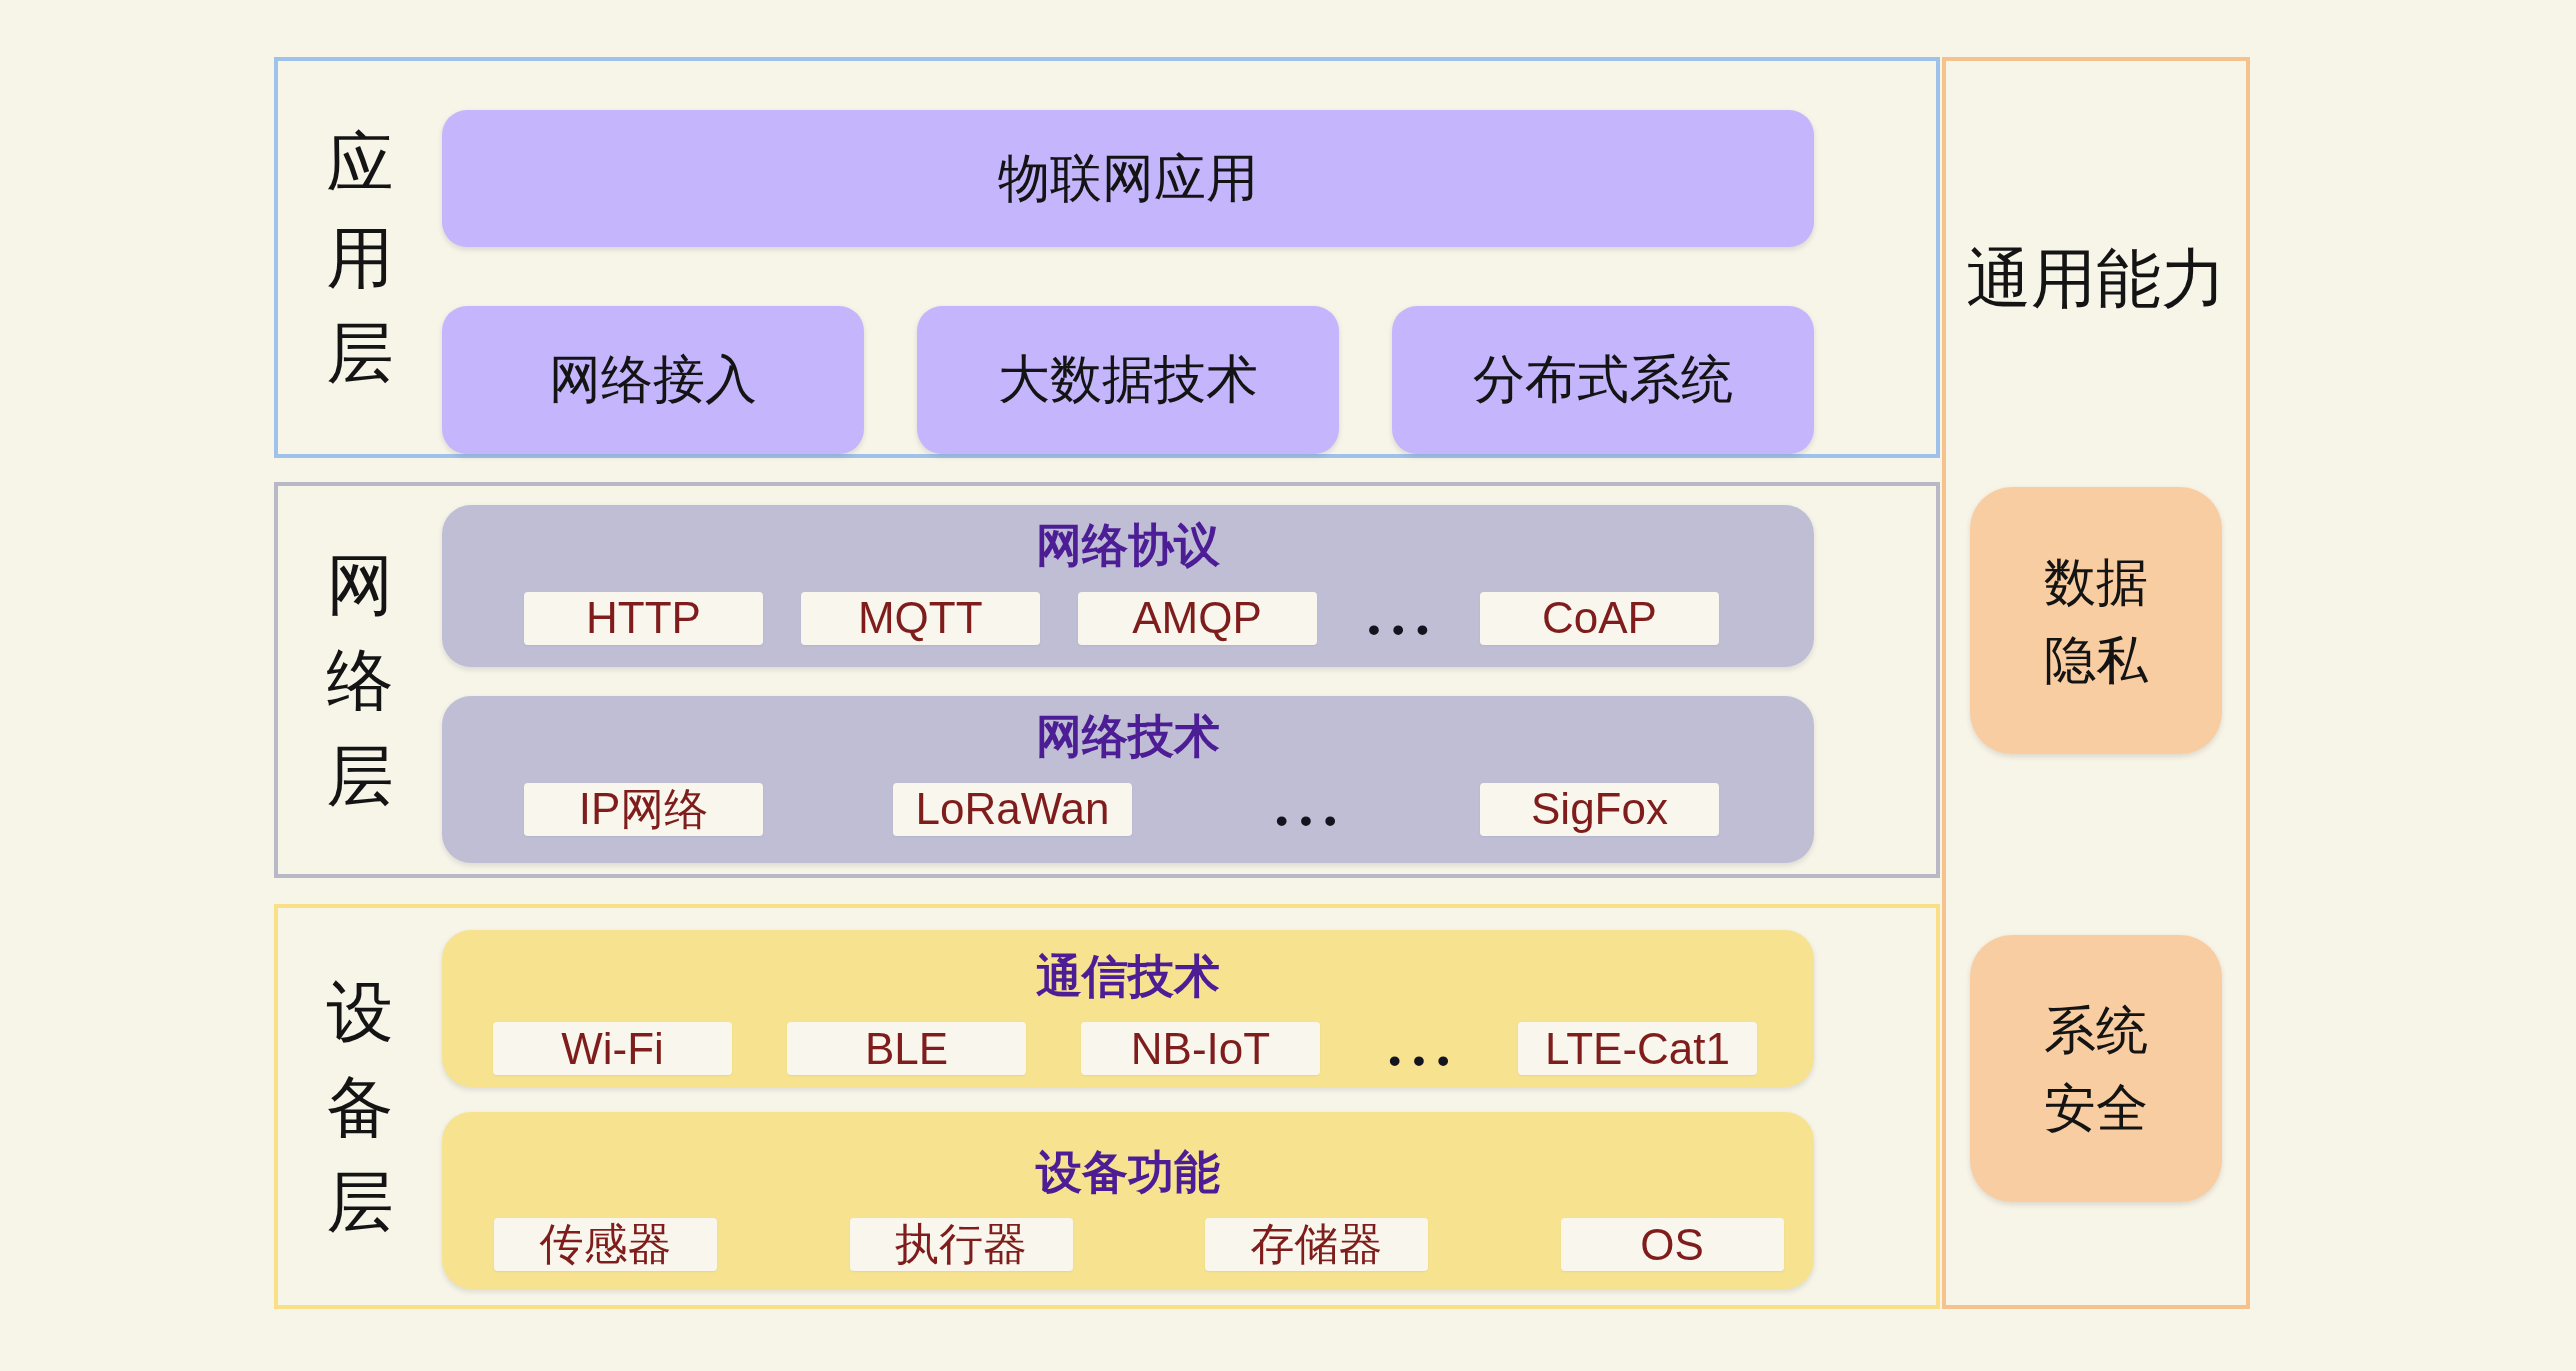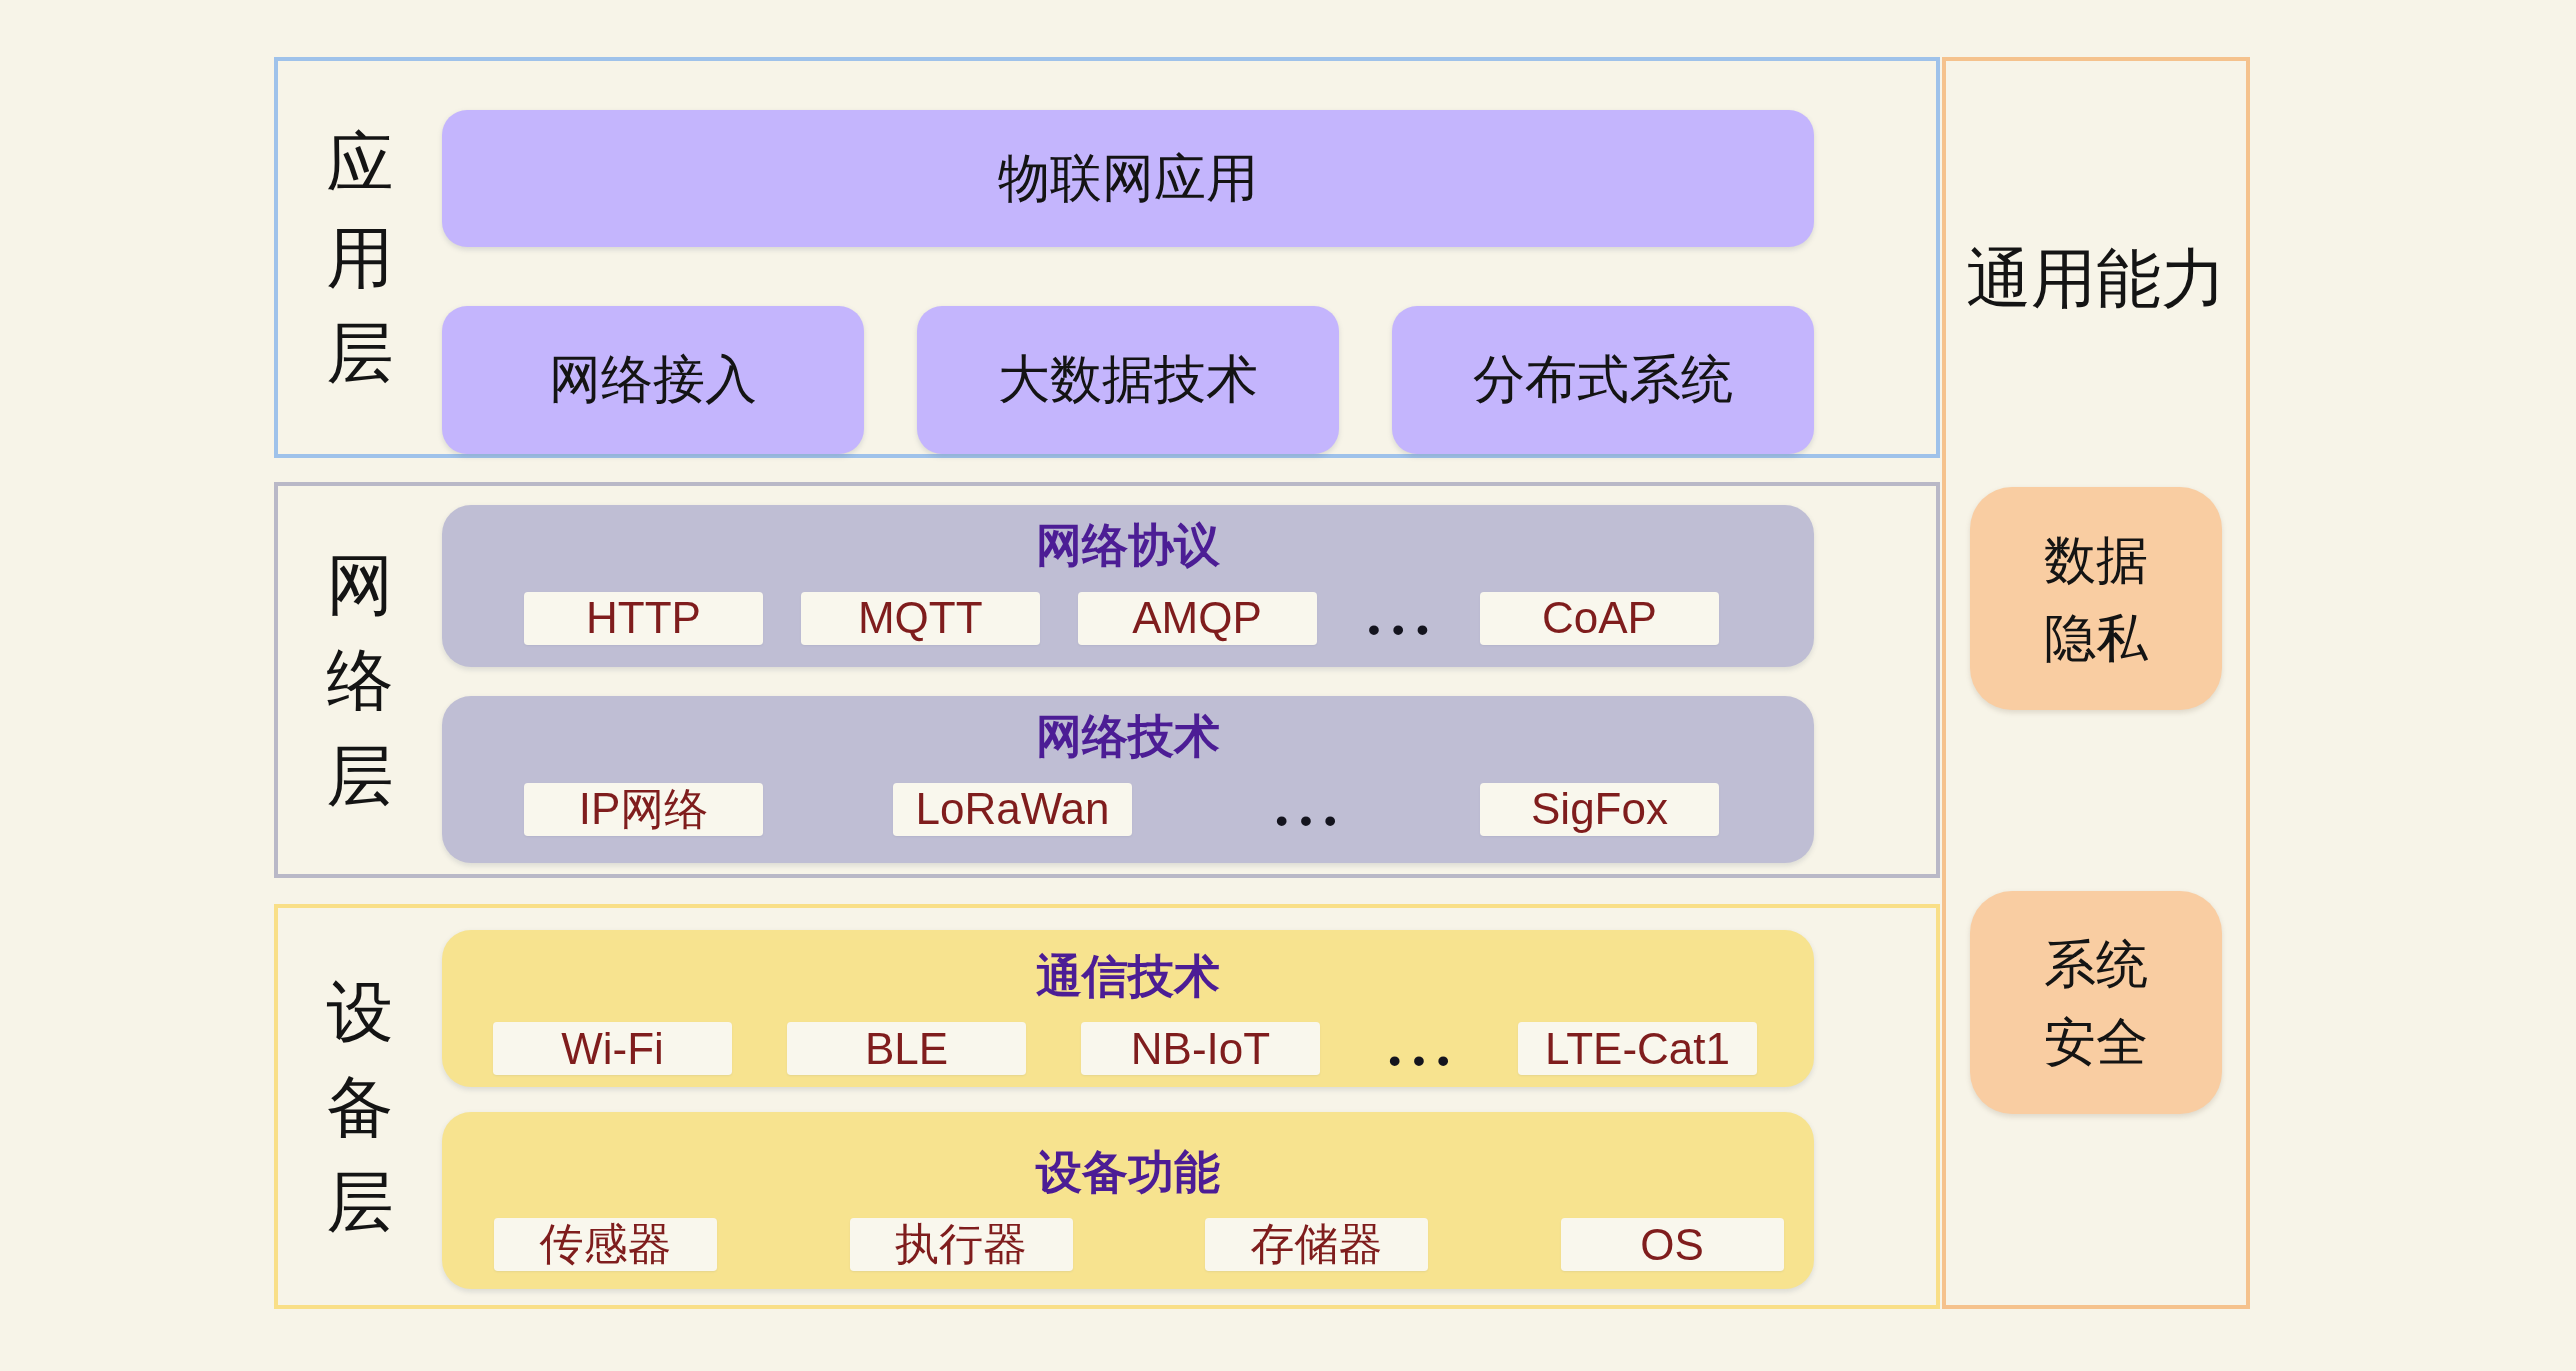--- a/index.html
+++ b/index.html
@@ -155,21 +155,21 @@
   }
   .sidebar-title {
     margin-top: 174px;
     font-size: 65px;
     font-weight: 500;
     color: #141414;
     white-space: nowrap;
   }
   .card {
     width: 252px;
-    height: 223px;
+    height: 267px;
     background: #F9CDA2;
     border-radius: 42px;
     display: flex;
     align-items: center;
     justify-content: center;
     text-align: center;
     font-size: 52px;
     font-weight: 500;
     line-height: 1.5;
     white-space: pre-line;

